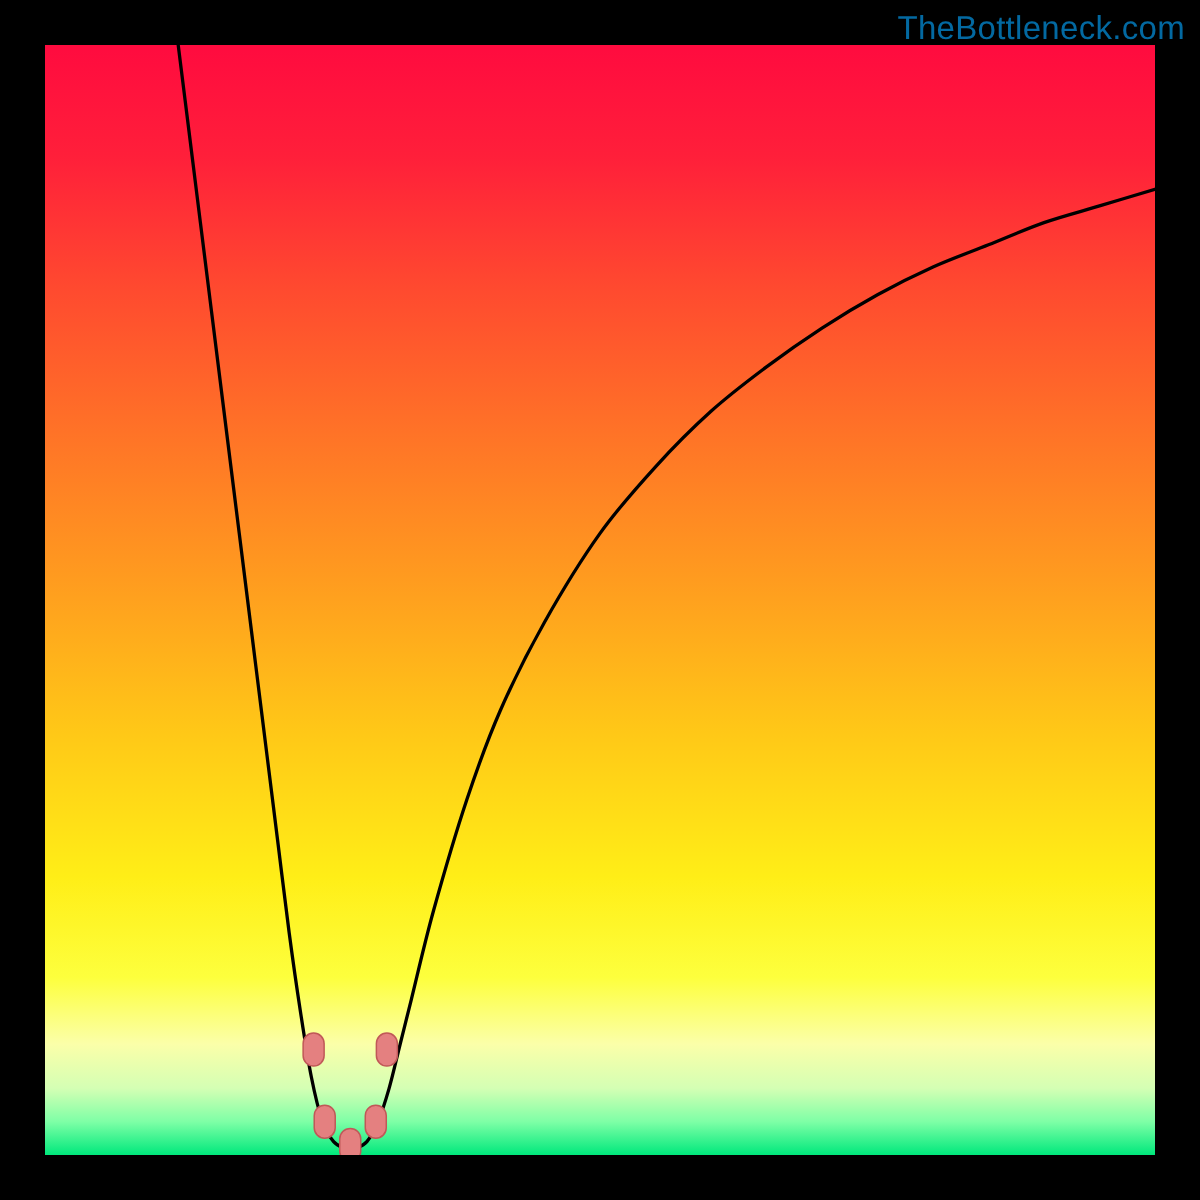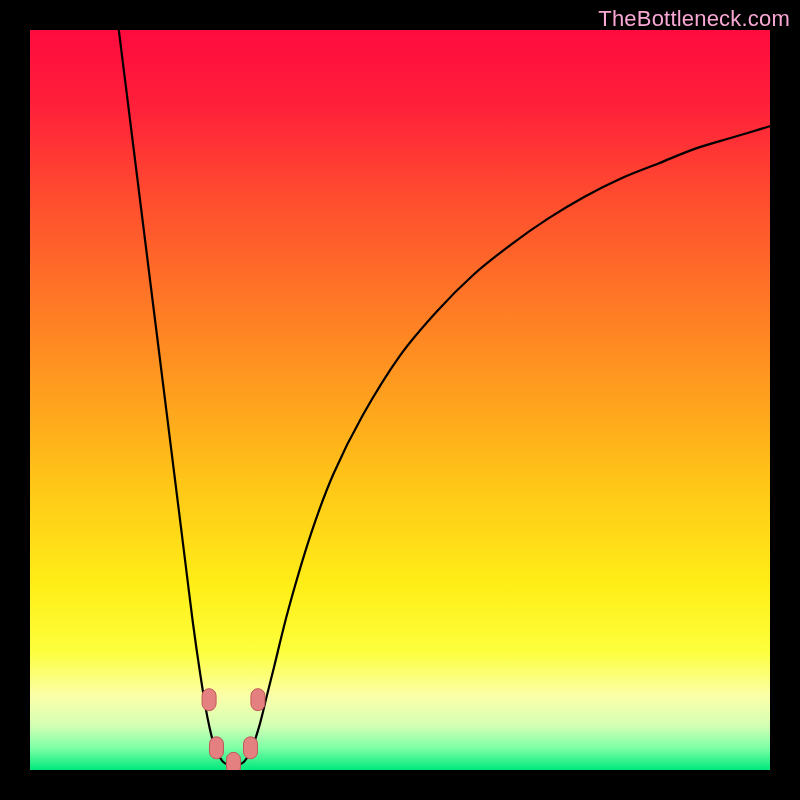--- a/index.html
+++ b/index.html
@@ -23,21 +23,21 @@
     position: absolute;
     left: 0;
     top: 0;
     width: 740px;
     height: 740px;
   }
   .watermark {
     position: absolute;
     top: 6px;
     right: 10px;
-    color: #f9a8d4;
+    color: #0369a1;
     font-size: 22px;
     font-weight: 500;
     letter-spacing: 0.2px;
     user-select: none;
   }
 </style>
 </head>
 <body>
 
 <div class="watermark">TheBottleneck.com</div>

